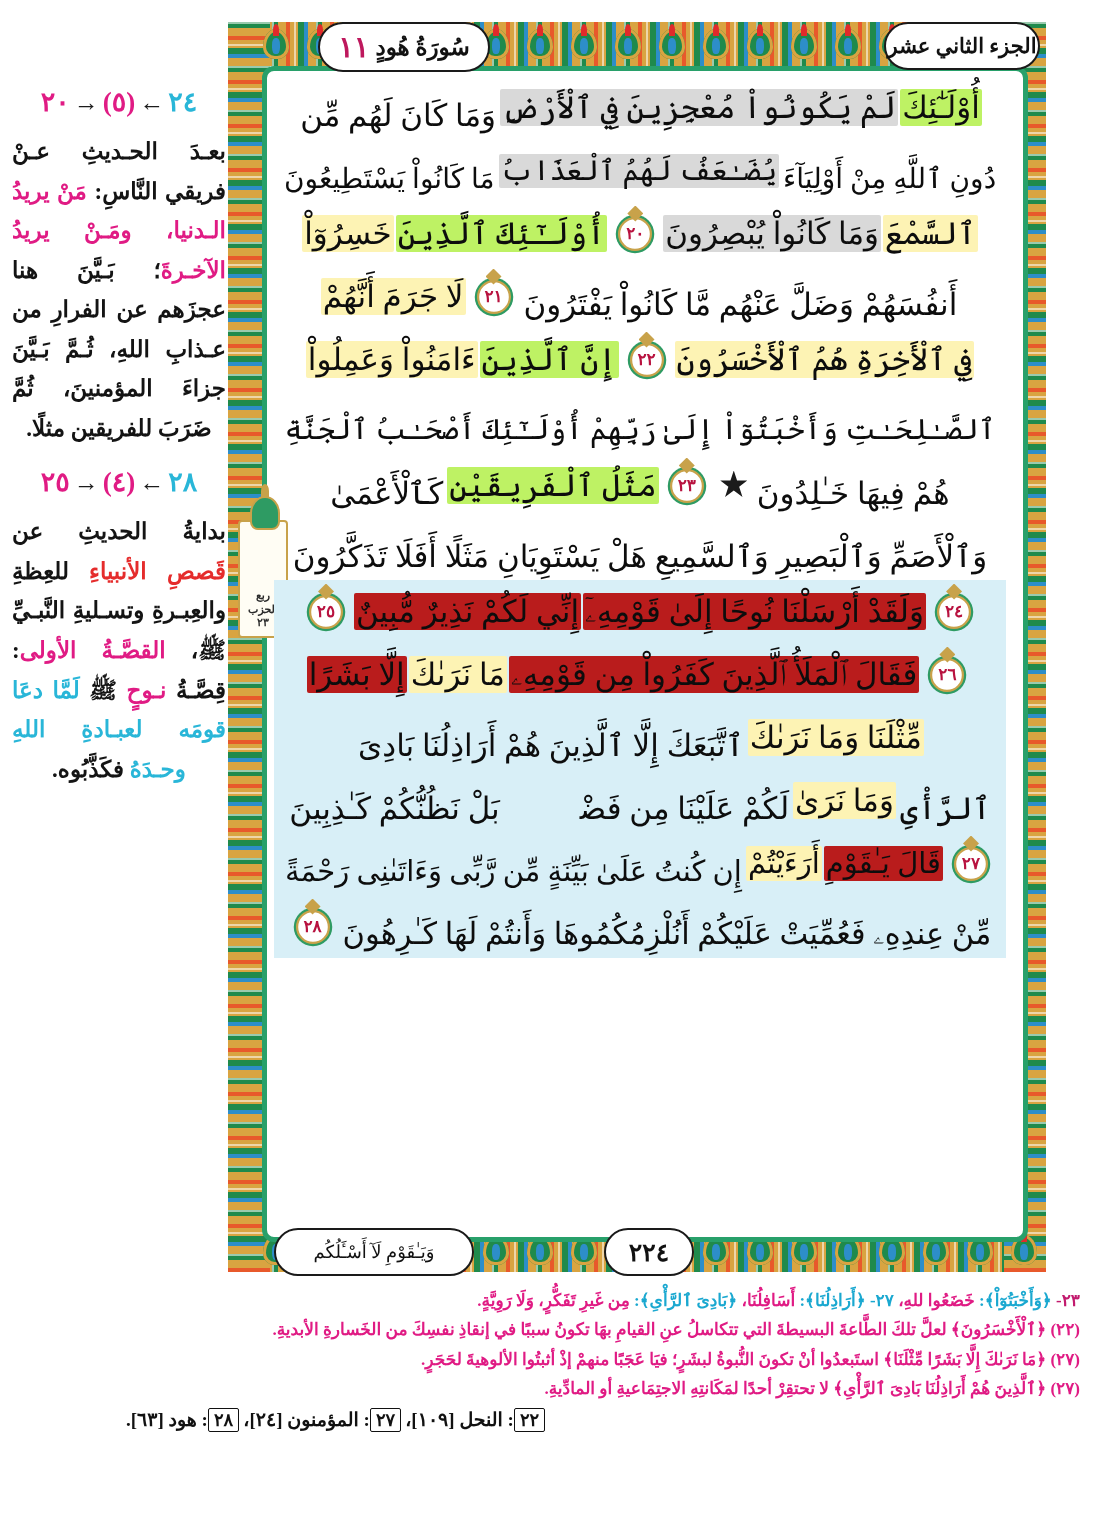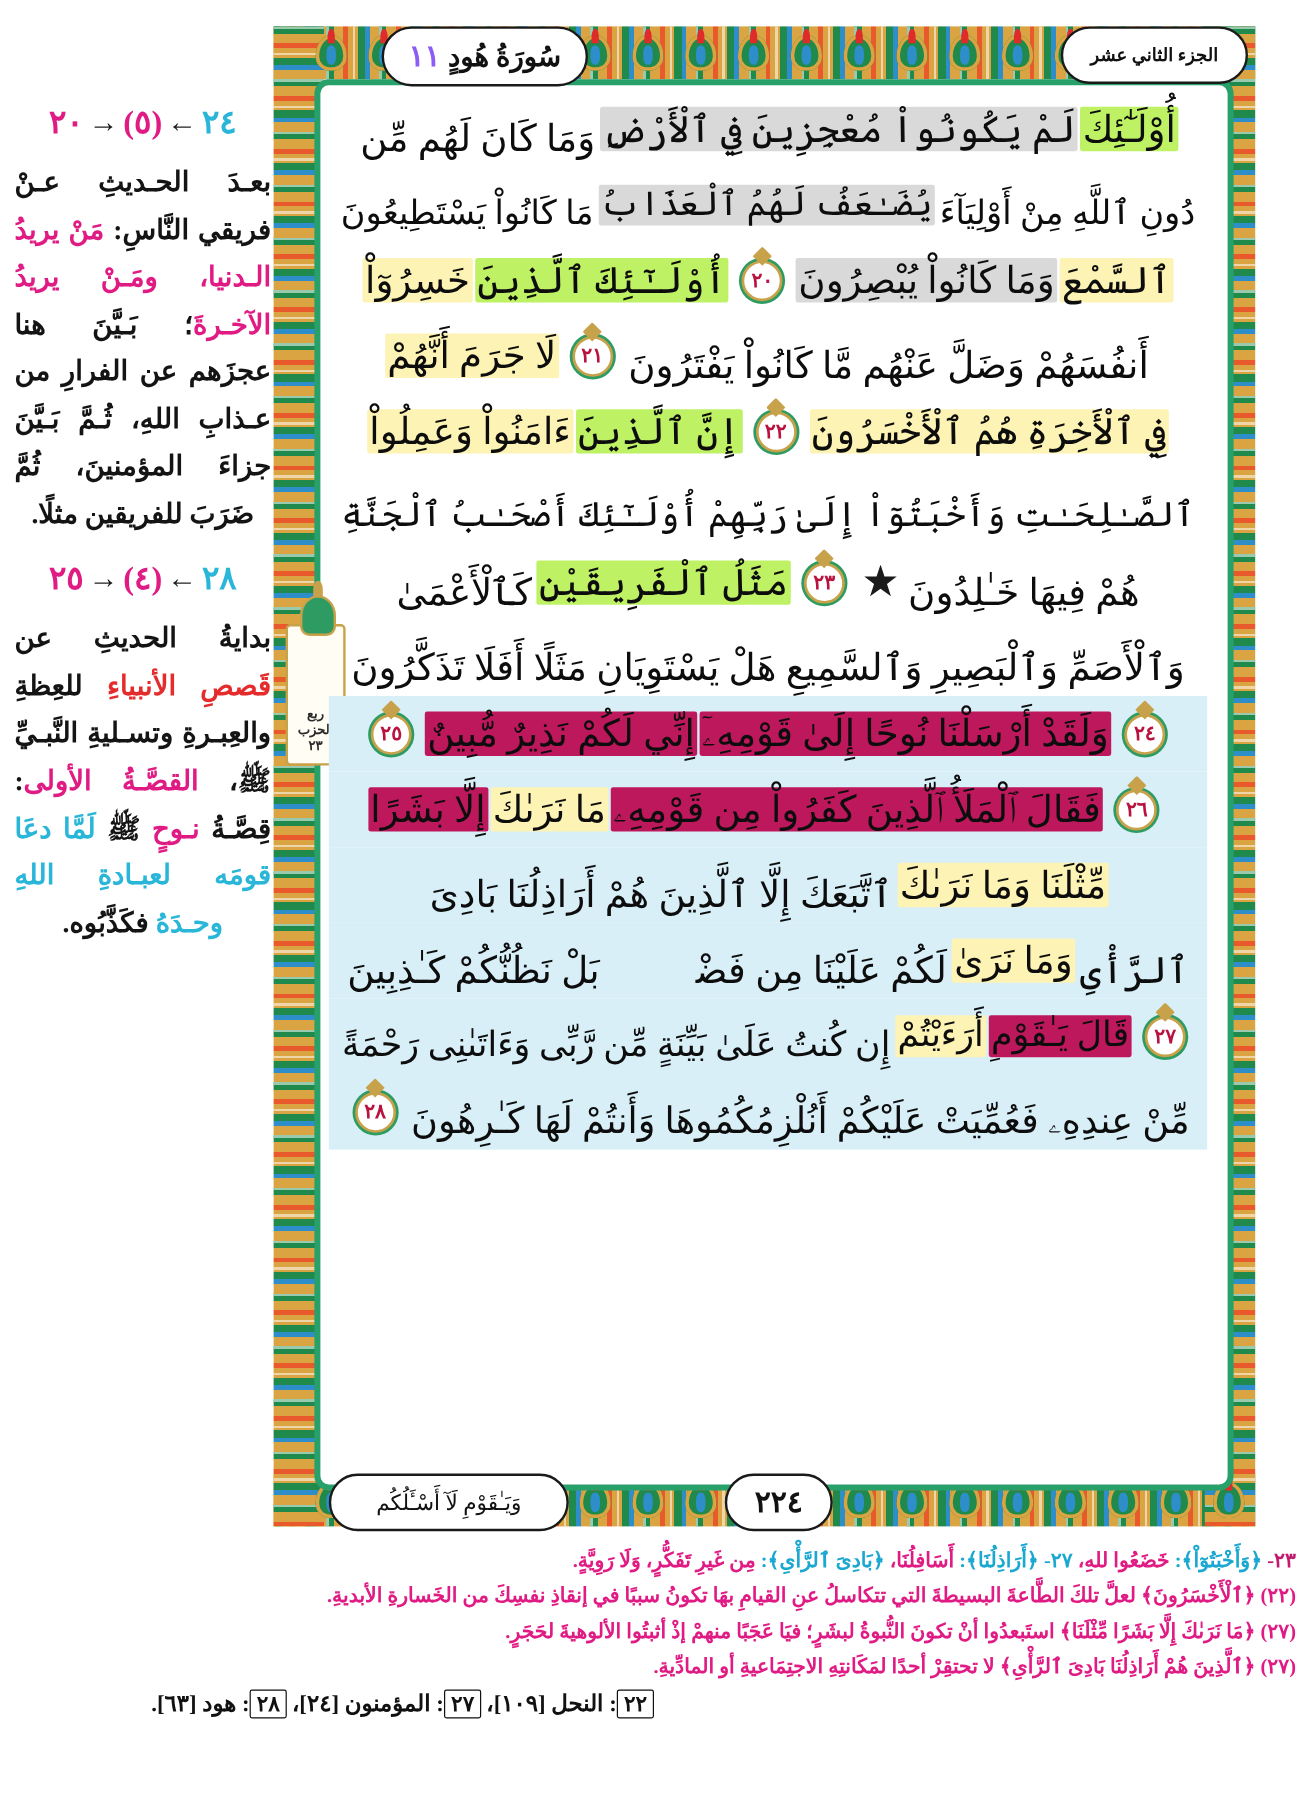--- a/index.html
+++ b/index.html
@@ -79,22 +79,22 @@
     border-radius:26px;display:flex;align-items:center;justify-content:center;
     font-family:"Liberation Serif",serif;color:#111;white-space:nowrap;
   }
   .cartouche-surah{left:318px;top:22px;width:168px;height:46px;}
   .cartouche-juz{left:884px;top:22px;width:152px;height:44px;}
   .cartouche-page{left:604px;top:1228px;width:86px;height:44px;
     border-radius:24px;font-size:25px;font-weight:bold;letter-spacing:2px;}
   .cartouche-catch{left:274px;top:1228px;width:196px;height:44px;
     border-radius:24px;font-size:18px;}
   .surah-title{font-size:23px;font-weight:bold;}
-  .surah-num{color:#8b5cf6;font-size:25px;font-weight:bold;margin-inline-start:6px;}
-  .juz-title{font-size:15px;font-weight:bold;}
+  .surah-num{color:#be185d;font-size:29px;font-weight:bold;margin-inline-start:6px;}
+  .juz-title{font-size:21px;font-weight:bold;}
 
   
   .sidebar{
     position:absolute;left:8px;top:86px;width:222px;height:1030px;
     direction:rtl;text-align:center;
   }
   .side-block{margin-bottom:18px;}
   .range-row{
     display:flex;align-items:center;justify-content:center;gap:4px;
     font-size:27px;font-weight:bold;margin-bottom:14px;letter-spacing:0;
@@ -122,21 +122,21 @@
   }
   .qtext{
     font-size:31px;line-height:1;letter-spacing:0;color:#0d0d0d;
     font-family:"Liberation Serif","DejaVu Serif",serif;
     font-weight:500;display:inline-flex;align-items:center;gap:2px;
   }
   .seg{padding:3px 2px;border-radius:2px;}
   .bg-grey{background:#d9d9d9;}
   .bg-green{background:#bef264;}
   .bg-yellow{background:#fdf3b4;}
-  .bg-pink{background:#be185d;}
+  .bg-pink{background:#b91c1c;}
   .bg-none{background:transparent;margin-top:16px;}
 
   
   .row-blue{background:#d8eff7;}
 
   
   .ayah{
     display:inline-flex;align-items:center;justify-content:center;
     width:46px;height:46px;flex:0 0 46px;margin:0 3px;position:relative;
     font-size:17px;font-weight:bold;color:#b8123f;

